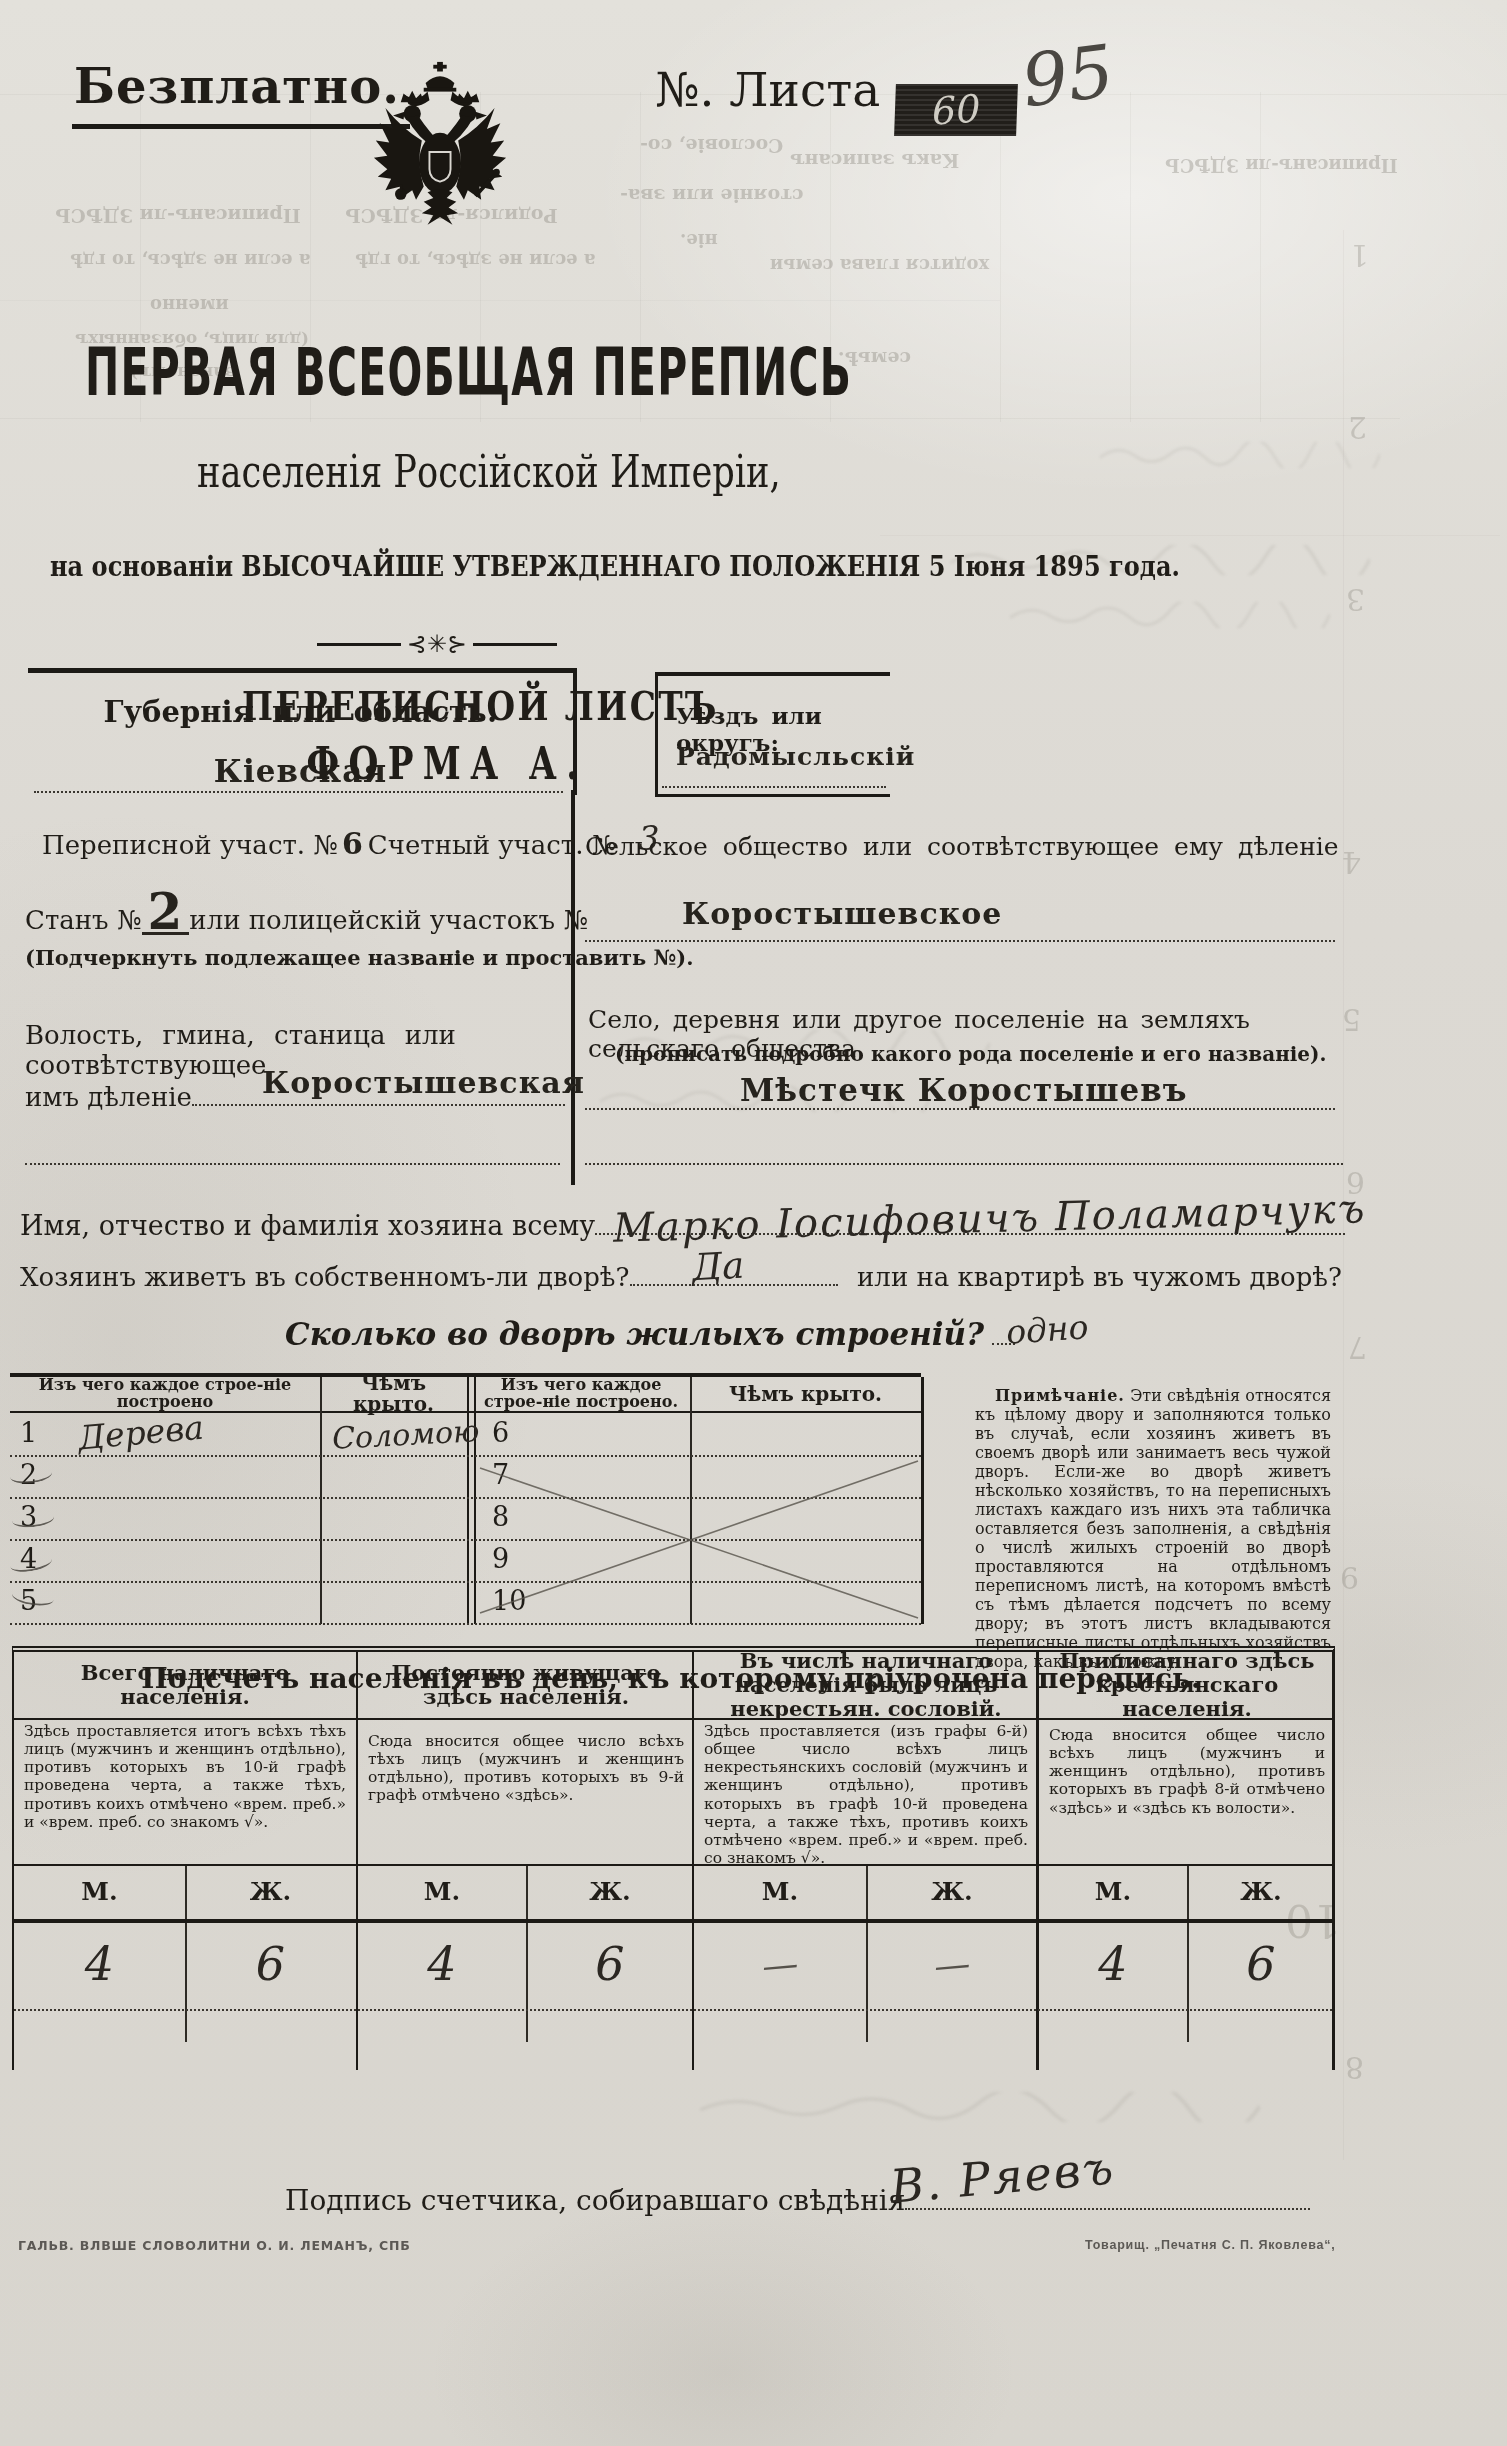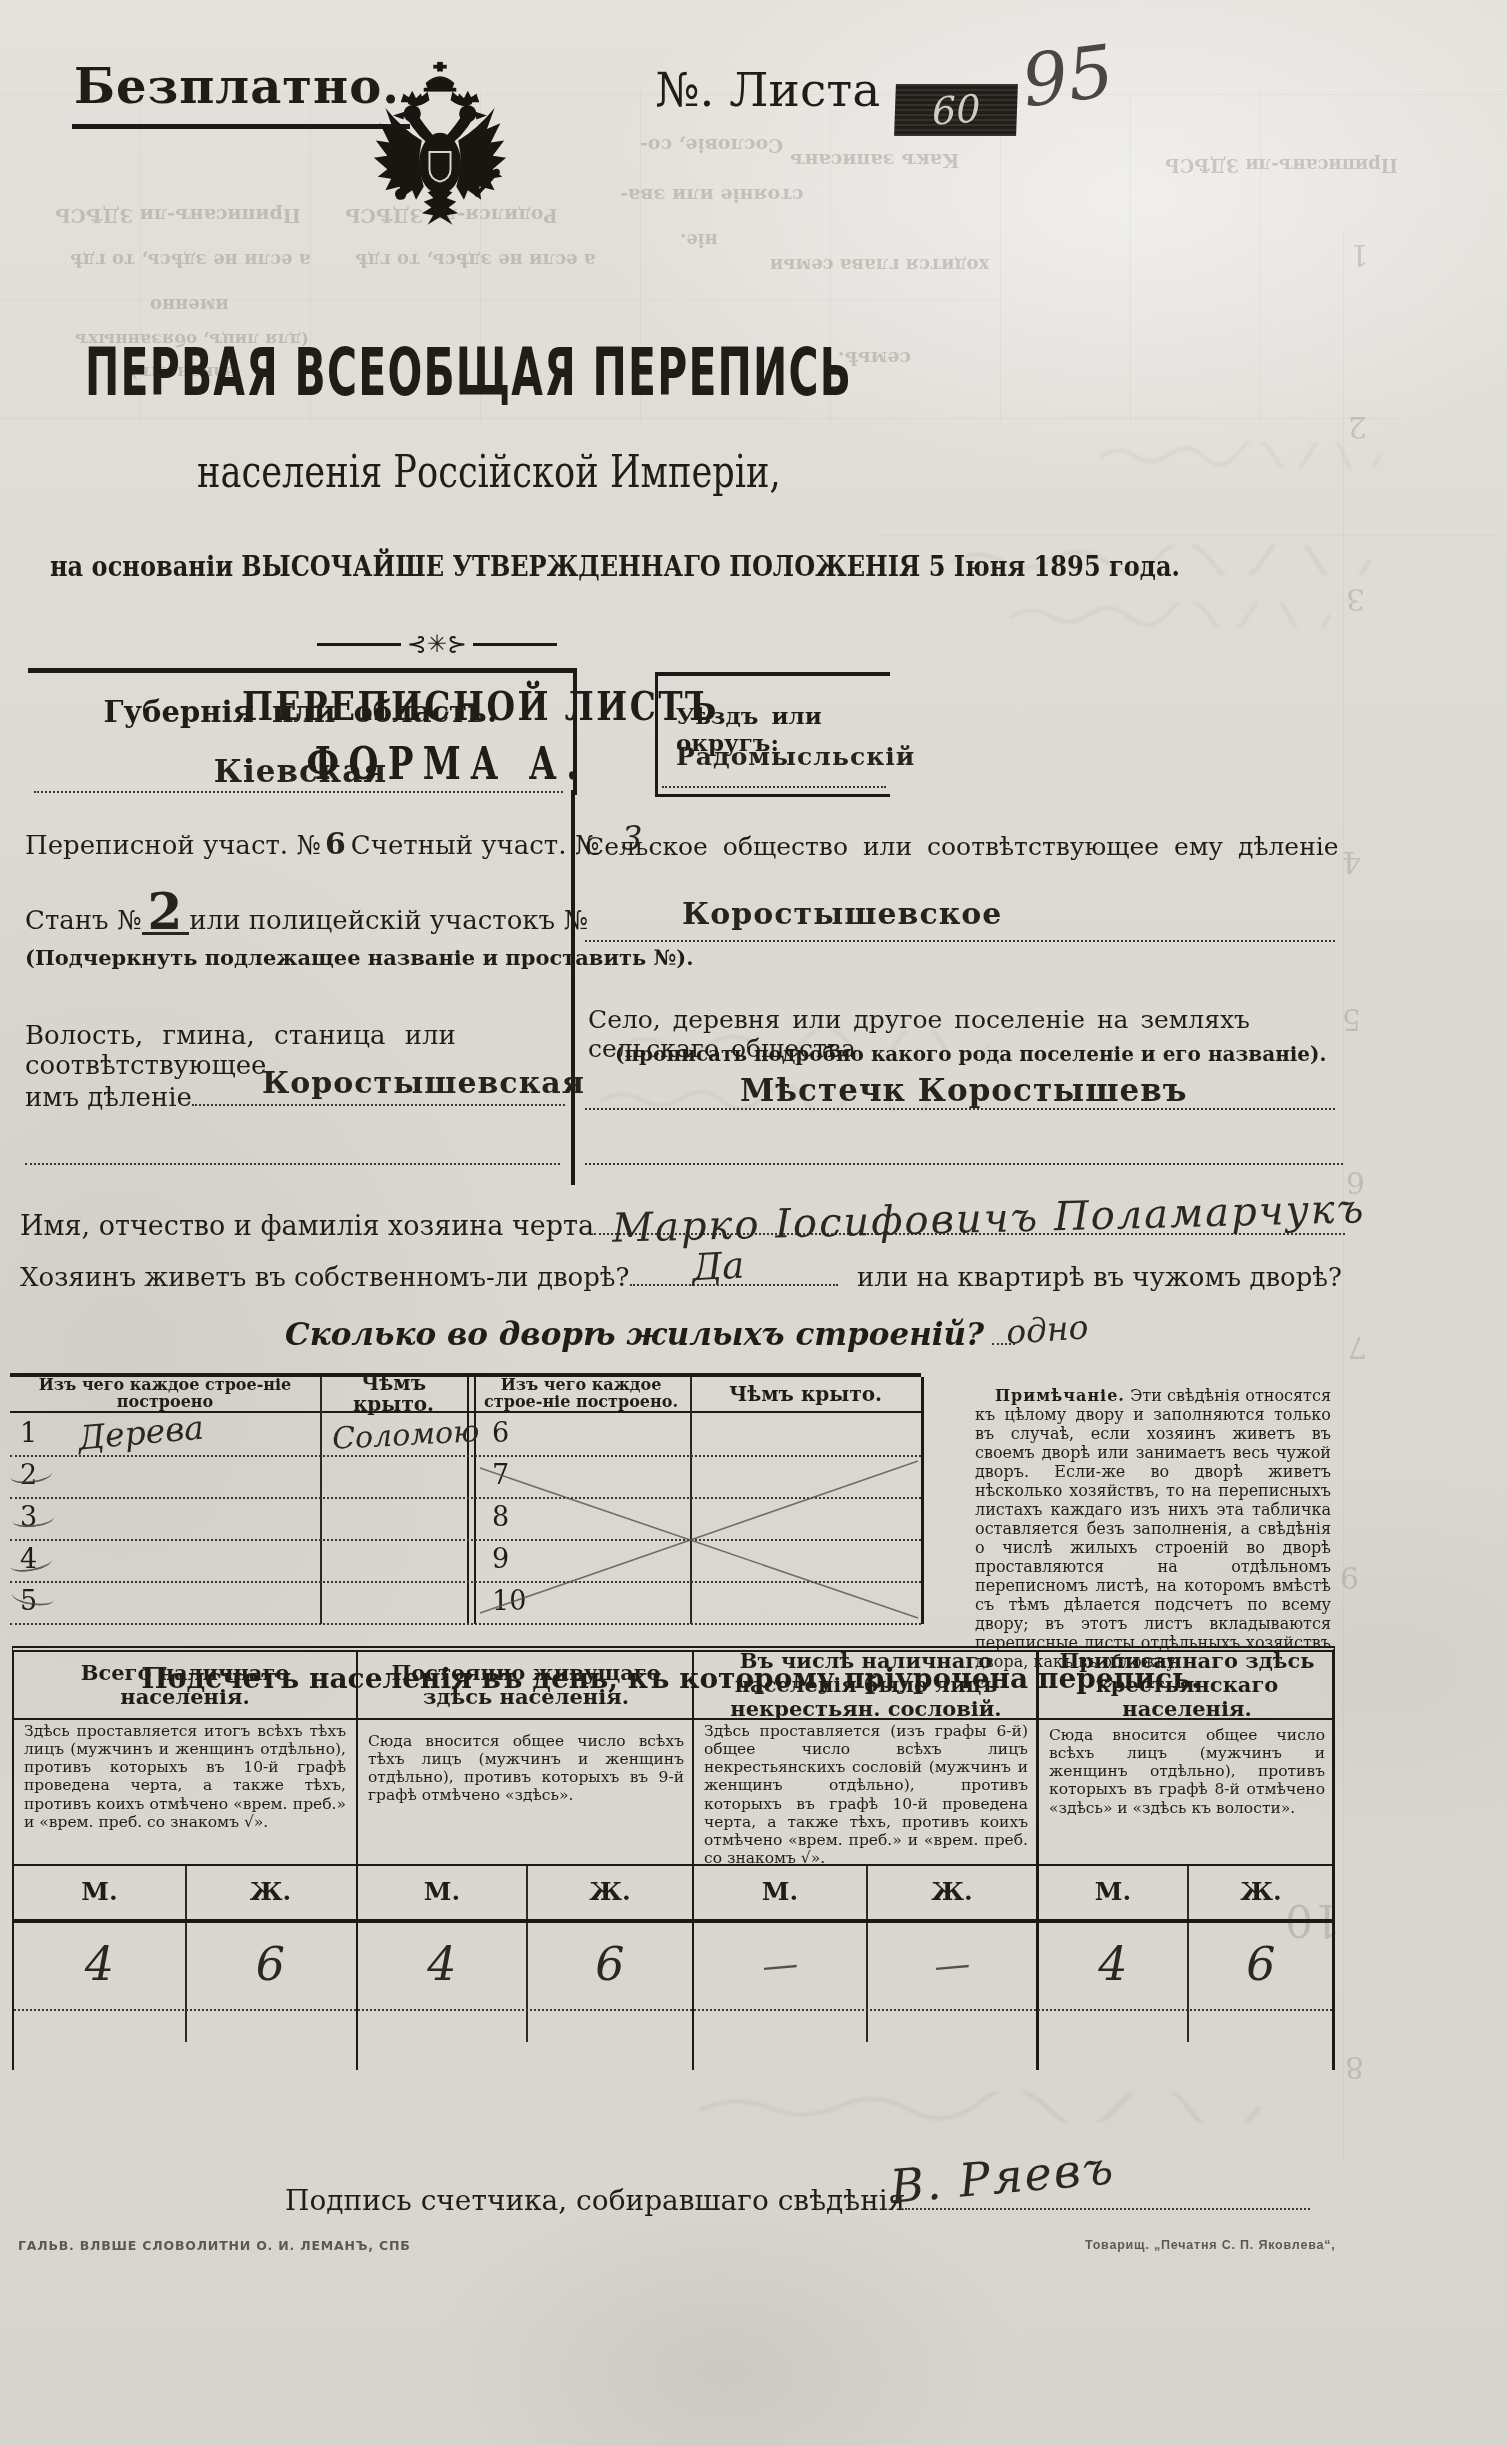--- a/index.html
+++ b/index.html
@@ -175,21 +175,21 @@
   <div class="abs cx" style="left:197px;top:738px;width:500px;font-size:44px;font-weight:bold;letter-spacing:12px;transform:scaleX(.78)">ФОРМА А.</div>
 
   <div class="abs" style="left:655px;top:672px;width:232px;height:118px;border-top:4px solid #1c1a16;border-left:3px solid #1c1a16;border-bottom:3px solid #1c1a16">
     <div class="b" style="position:absolute;left:18px;top:26px;font-size:23px;word-spacing:5px">Уѣздъ или округъ:</div>
     <div class="stamp" style="position:absolute;left:18px;top:66px;font-size:25px">Радомысльскій</div>
     <div class="dot2" style="left:4px;right:4px;bottom:6px"></div>
   </div>
 
   <div class="rule" style="left:571px;top:790px;width:4px;height:395px"></div>
 
-  <div class="fline" style="left:25px;top:826px;width:540px;font-size:26px">
+  <div class="fline" style="left:42px;top:826px;width:540px;font-size:26px">
     <span>Переписной участ. №</span>
     <span class="stamp" style="font-size:30px;margin:0 4px">6</span>
     <span class="dfx" style="width:34px"></span>
     <span>Счетный участ. №</span>
     <span class="dfx" style="width:76px">
         <span class="hand" style="position:absolute;left:22px;bottom:-6px;font-size:33px">3</span>
       </span>
   </div>
 
   <div class="fline" style="left:25px;top:892px;width:540px;font-size:26px">
@@ -221,21 +221,21 @@
   <div class="abs stamp" style="left:682px;top:896px;font-size:30px">Коростышевское</div>
   <div class="dot2" style="left:585px;top:940px;width:750px"></div>
 
   <div class="abs" style="left:588px;top:1005px;width:748px;font-size:25px;word-spacing:4px">Село, деревня или другое поселеніе на земляхъ сельскаго общества</div>
   <div class="abs b" style="left:615px;top:1042px;font-size:20px">(прописать подробно какого рода поселеніе и его названіе).</div>
   <div class="abs stamp" style="left:740px;top:1072px;font-size:31px">Мѣстечк Коростышевъ</div>
   <div class="dot2" style="left:585px;top:1108px;width:750px"></div>
   <div class="dot2" style="left:585px;top:1163px;width:758px"></div>
 
   <div class="fline" style="left:20px;top:1210px;width:1325px;font-size:27px">
-    <span>Имя, отчество и фамилія хозяина черта</span>
+    <span>Имя, отчество и фамилія хозяина всему</span>
     <span class="df">
         <span class="hand" style="position:absolute;left:18px;bottom:-8px;font-size:40px;letter-spacing:2px;transform:rotate(-1.5deg);white-space:nowrap">Марко Іосифовичъ Поламарчукъ</span>
       </span>
   </div>
 
   <div class="fline" style="left:20px;top:1262px;width:1322px;font-size:26px">
     <span>Хозяинъ живетъ въ собственномъ-ли дворѣ?</span>
     <span class="dfx" style="width:212px">
         <span class="hand" style="position:absolute;left:62px;bottom:-4px;font-size:37px;transform:rotate(-3deg)">Да</span>
       </span>

